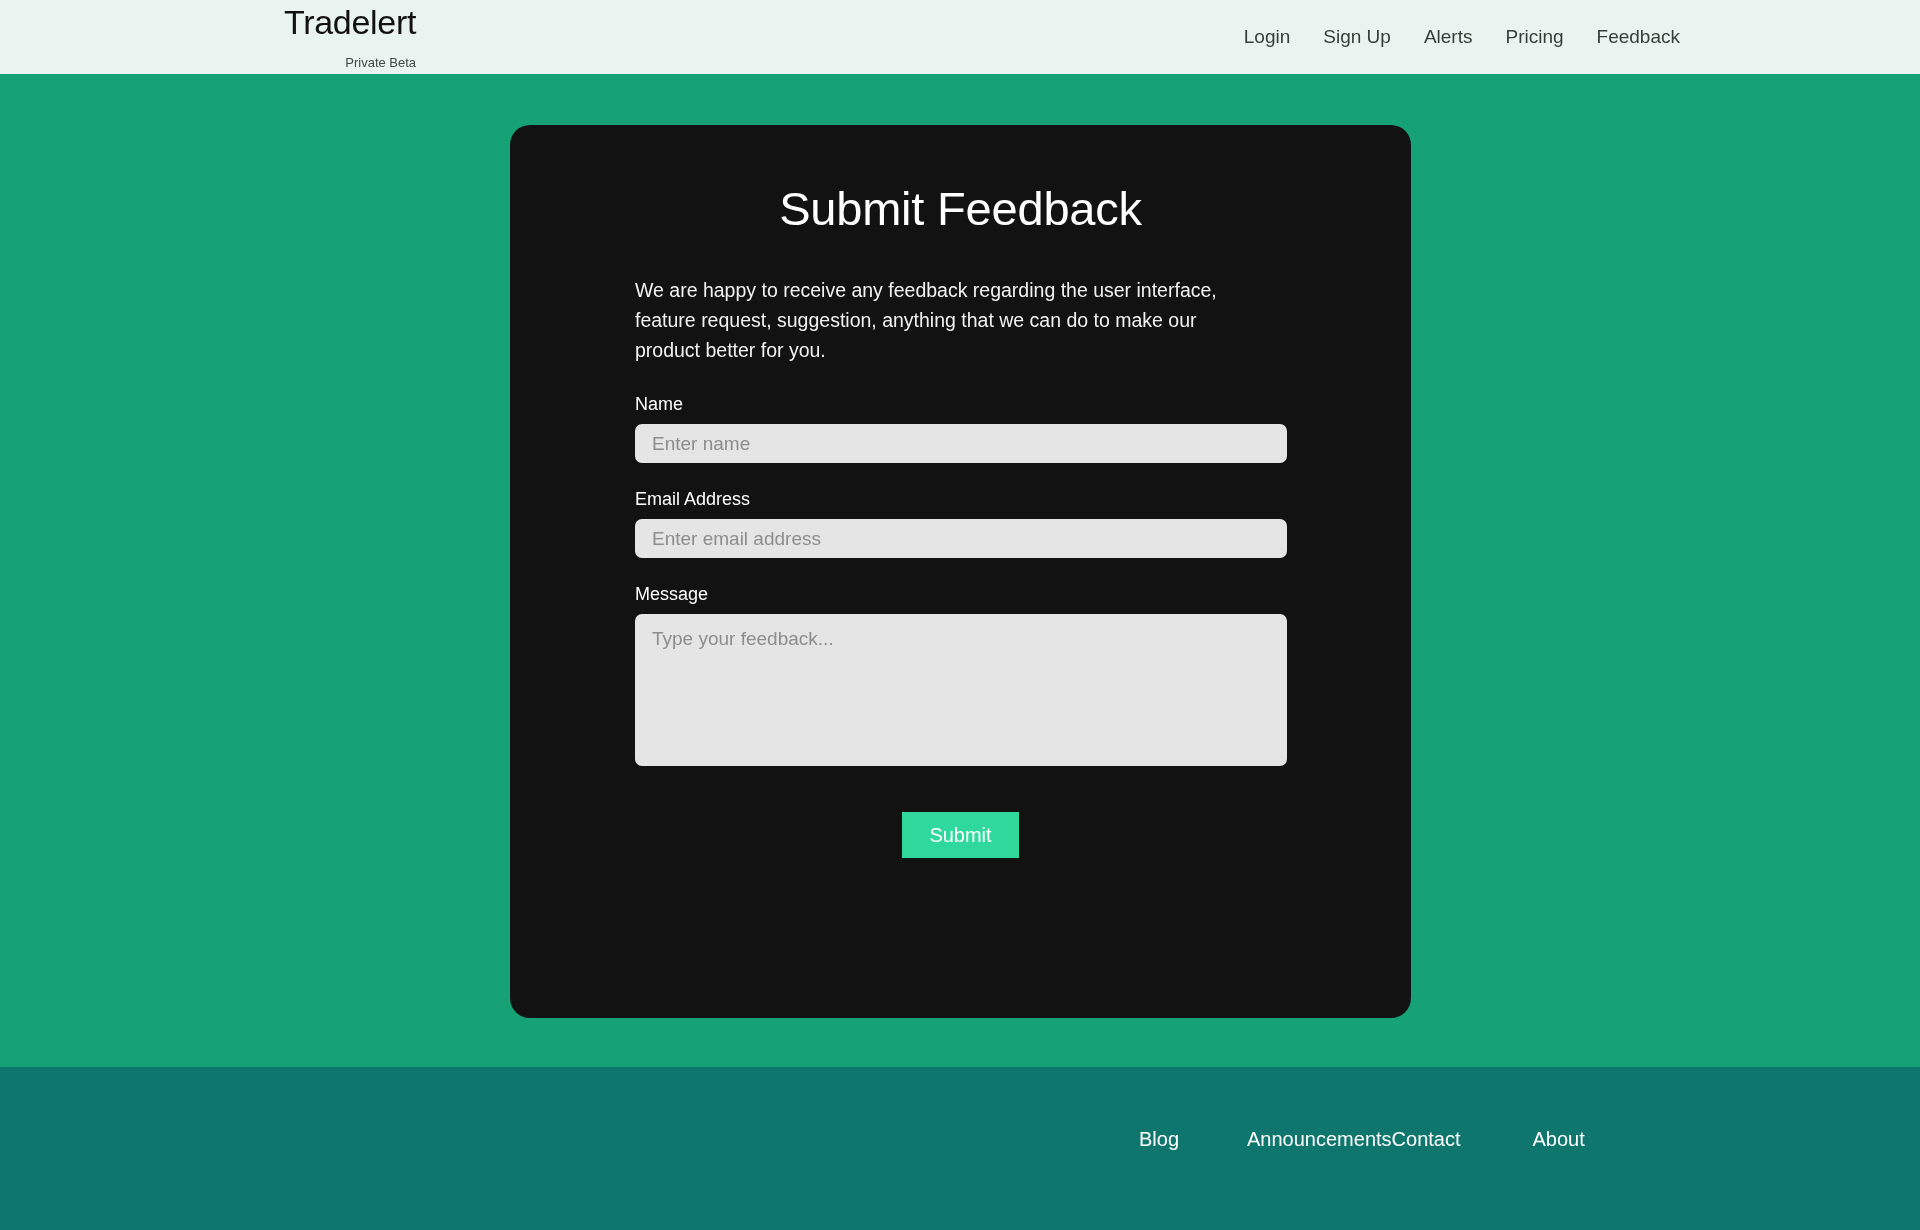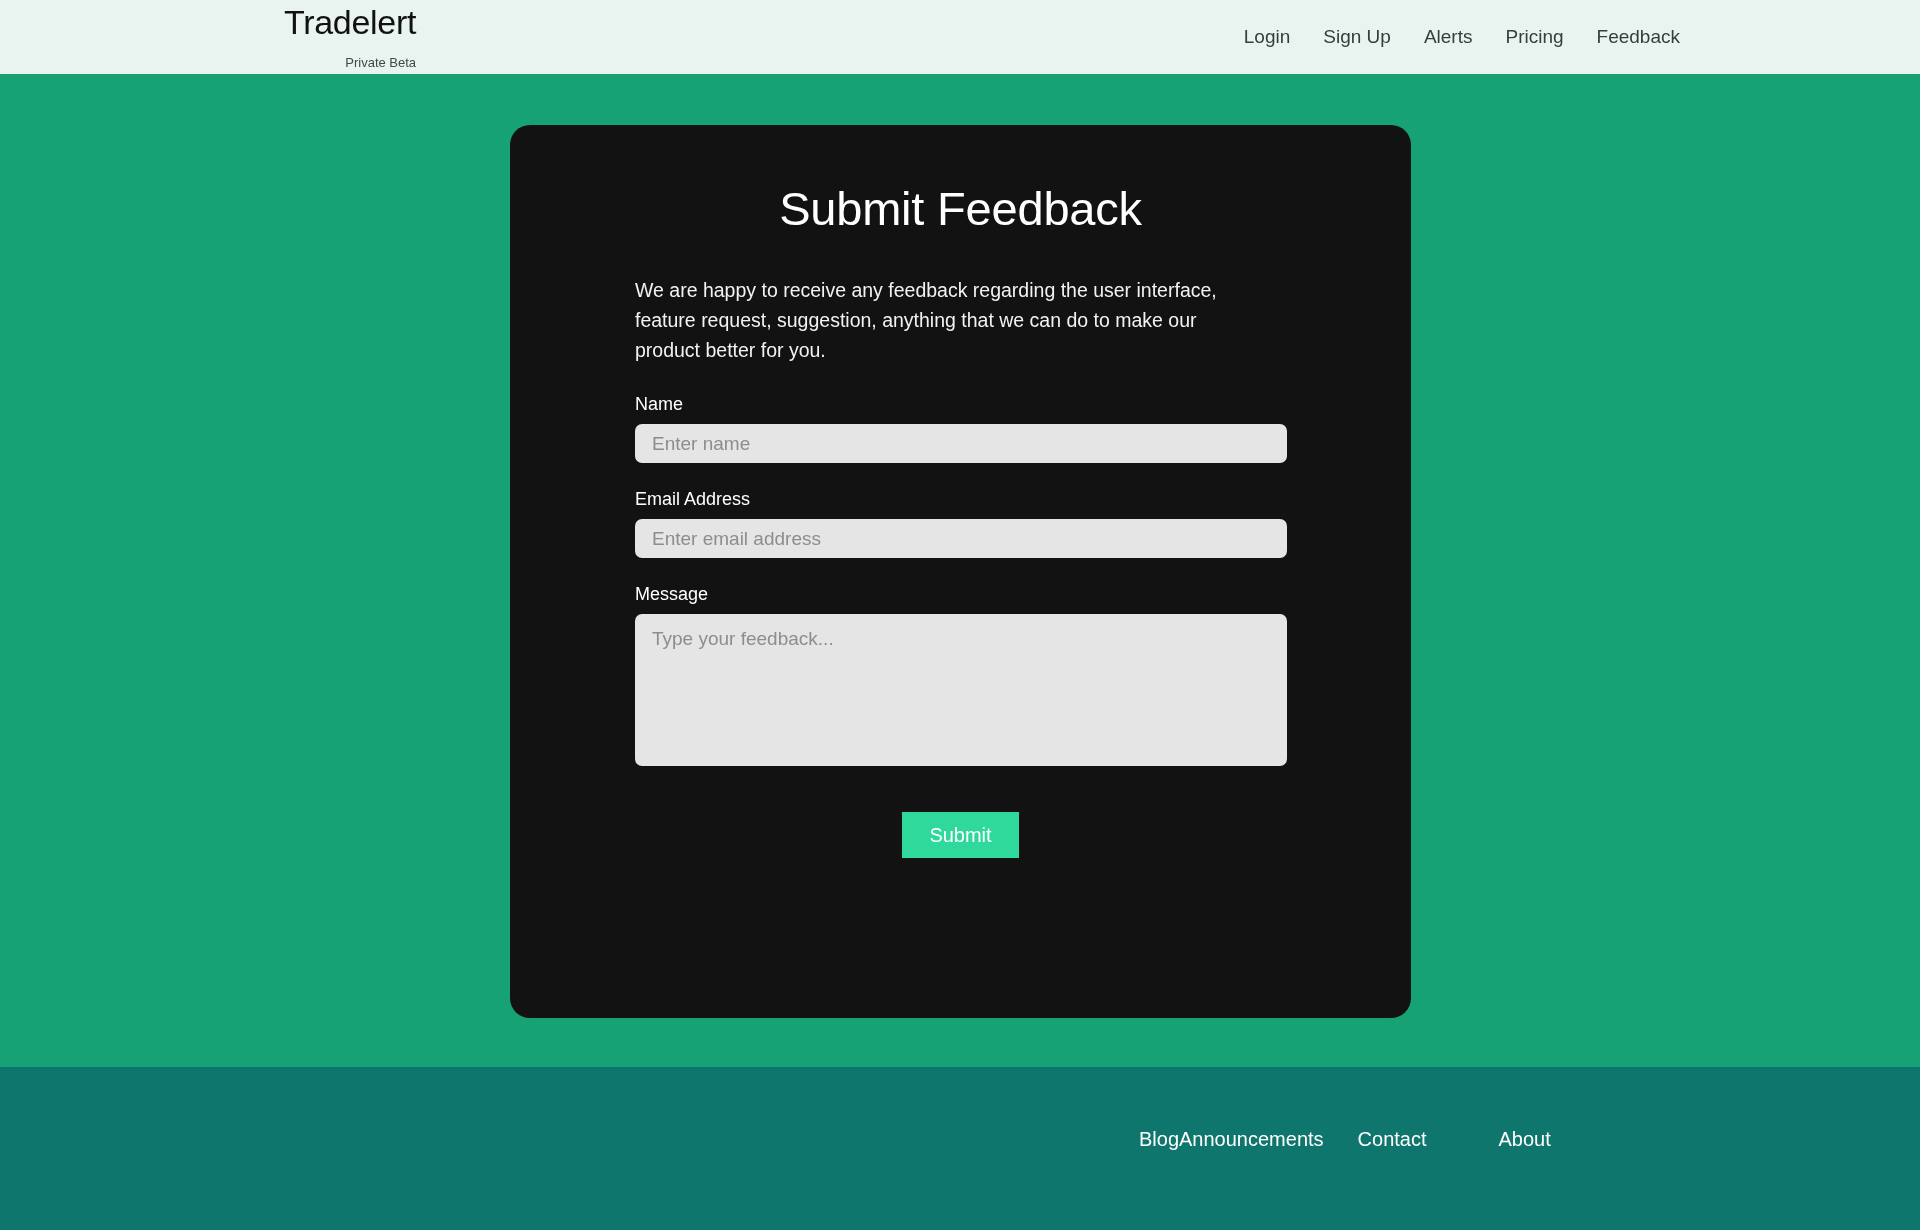--- a/index.html
+++ b/index.html
@@ -173,22 +173,22 @@
     align-items: baseline;
   }
 
   .footer-link {
     color: #ffffff;
     font-size: 20px;
     text-decoration: none;
     white-space: nowrap;
   }
 
-  .footer-link.gap-lg { }
-  .footer-link.gap-md { margin-left: 34px; }
+  .footer-link.gap-lg { margin-left: 68px; }
+  .footer-link.gap-md { }
   .footer-link.gap-xl { margin-left: 72px; }
 </style>
 </head>
 <body>
 
 <header class="site-header">
 
   <a class="brand" href="#">
     <span class="brand-name">Tradelert</span>
     <span class="brand-sub">Private Beta</span>

